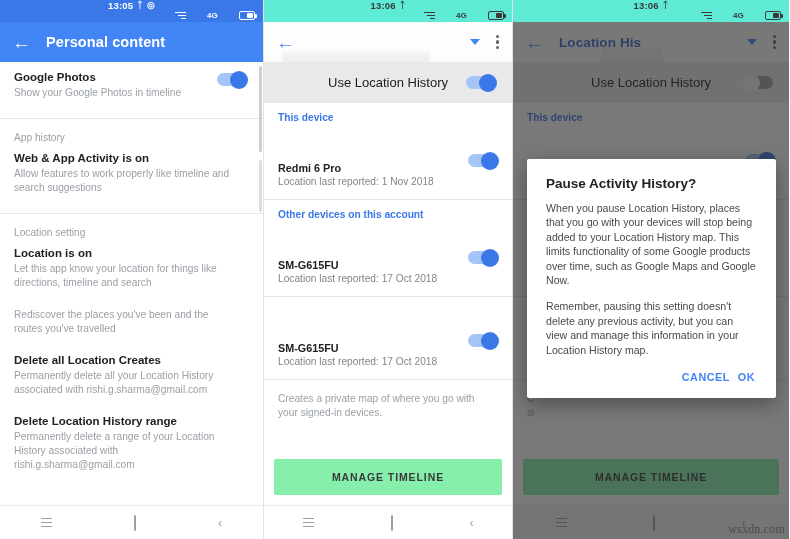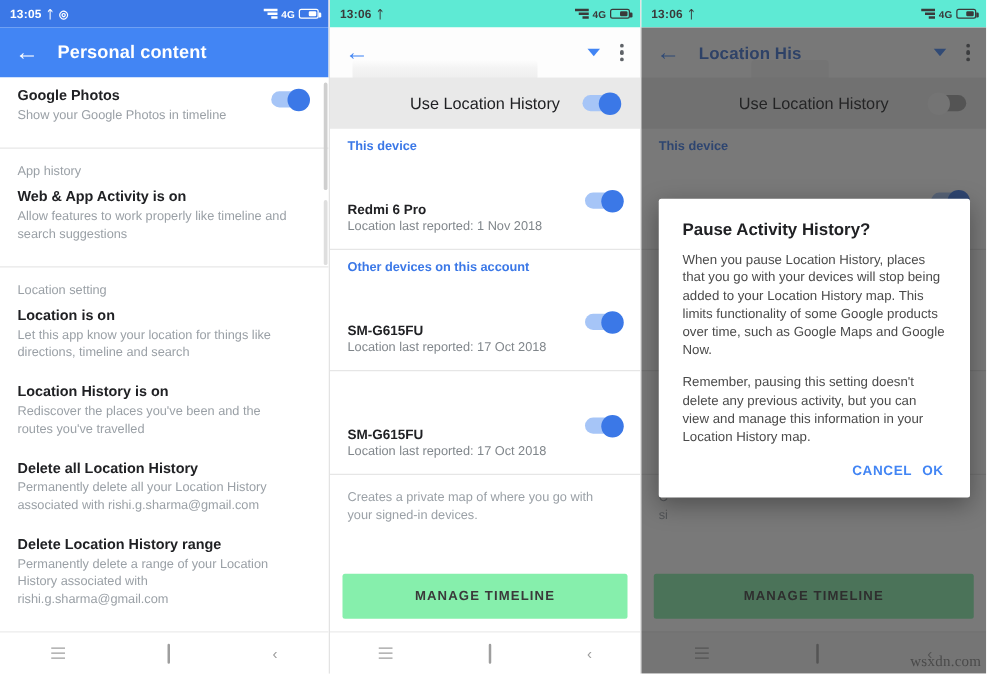--- a/index.html
+++ b/index.html
@@ -13,26 +13,26 @@
 
   
   .panel { position: relative; height: 539px; background: #ffffff; overflow: hidden; }
   .panel.p1 { width: 263px; }
   .panel.p2 { width: 249px; border-left: 1px solid #e3e3e3; }
   .panel.p3 { width: 277px; border-left: 1px solid #e3e3e3; }
 
   
   .statusbar {
     height: 22px; display: flex; align-items: center;
-    padding: 0 8px; font-size: 9.5px; font-weight: bold; letter-spacing: .2px;
+    padding: 0 8px; font-size: 9.5px; font-weight: bold; letter-spacing: .2px; flex-direction: column;
   }
   .statusbar.blue { background: #3b78e7; color: #ffffff; }
   .statusbar.grey { background: #5eead4; color: #3a3a3a; }
   .sb-left { display: flex; align-items: center; gap: 4px; }
-  .sb-right { margin-left: auto; display: flex; align-items: center; gap: 3px; }
+  .sb-right { margin-left: auto; display: flex; align-items: center; gap: 21px; }
   .sb-ic { font-size: 9px; line-height: 1; }
   .net-bars { display: inline-block; width: 11px; height: 8px; position: relative; }
   .net-bars i { position: absolute; right: 0; height: 1.6px; display: block; background: currentColor; }
   .net-bars i:nth-child(1){ top: 0; width: 11px; }
   .net-bars i:nth-child(2){ top: 3px; width: 8px; }
   .net-bars i:nth-child(3){ top: 6px; width: 5px; }
   .batt { width: 16px; height: 8.5px; border: 1.4px solid currentColor; border-radius: 2px; position: relative; display:inline-block; }
   .batt::after { content:""; position: absolute; right: -3px; top: 2px; width: 2px; height: 4px; background: currentColor; border-radius: 0 1px 1px 0; }
   .batt i { position: absolute; right: 0.8px; top: 0.8px; bottom: 0.8px; width: 6px; background: currentColor; border-radius: 1px; display: block; }
 
@@ -182,28 +182,27 @@
 
       <div class="row" style="padding-top:6px">
         <div class="txt">
           <div class="ttl">Location is on</div>
           <div class="sub">Let this app know your location for things like directions, timeline and search</div>
         </div>
       </div>
 
       <div class="row" style="padding-top:6px">
         <div class="txt">
-          <div class="ttl">Location History is on</div>
           <div class="sub">Rediscover the places you've been and the routes you've travelled</div>
         </div>
       </div>
 
       <div class="row" style="padding-top:6px">
         <div class="txt">
-          <div class="ttl">Delete all Location History</div>
+          <div class="ttl">Delete all Location Creates</div>
           <div class="sub">Permanently delete all your Location History associated with rishi.g.sharma@gmail.com</div>
         </div>
       </div>
 
       <div class="row" style="padding-top:6px">
         <div class="txt">
           <div class="ttl">Delete Location History range</div>
           <div class="sub">Permanently delete a range of your Location History associated with rishi.g.sharma@gmail.com</div>
         </div>
       </div>

